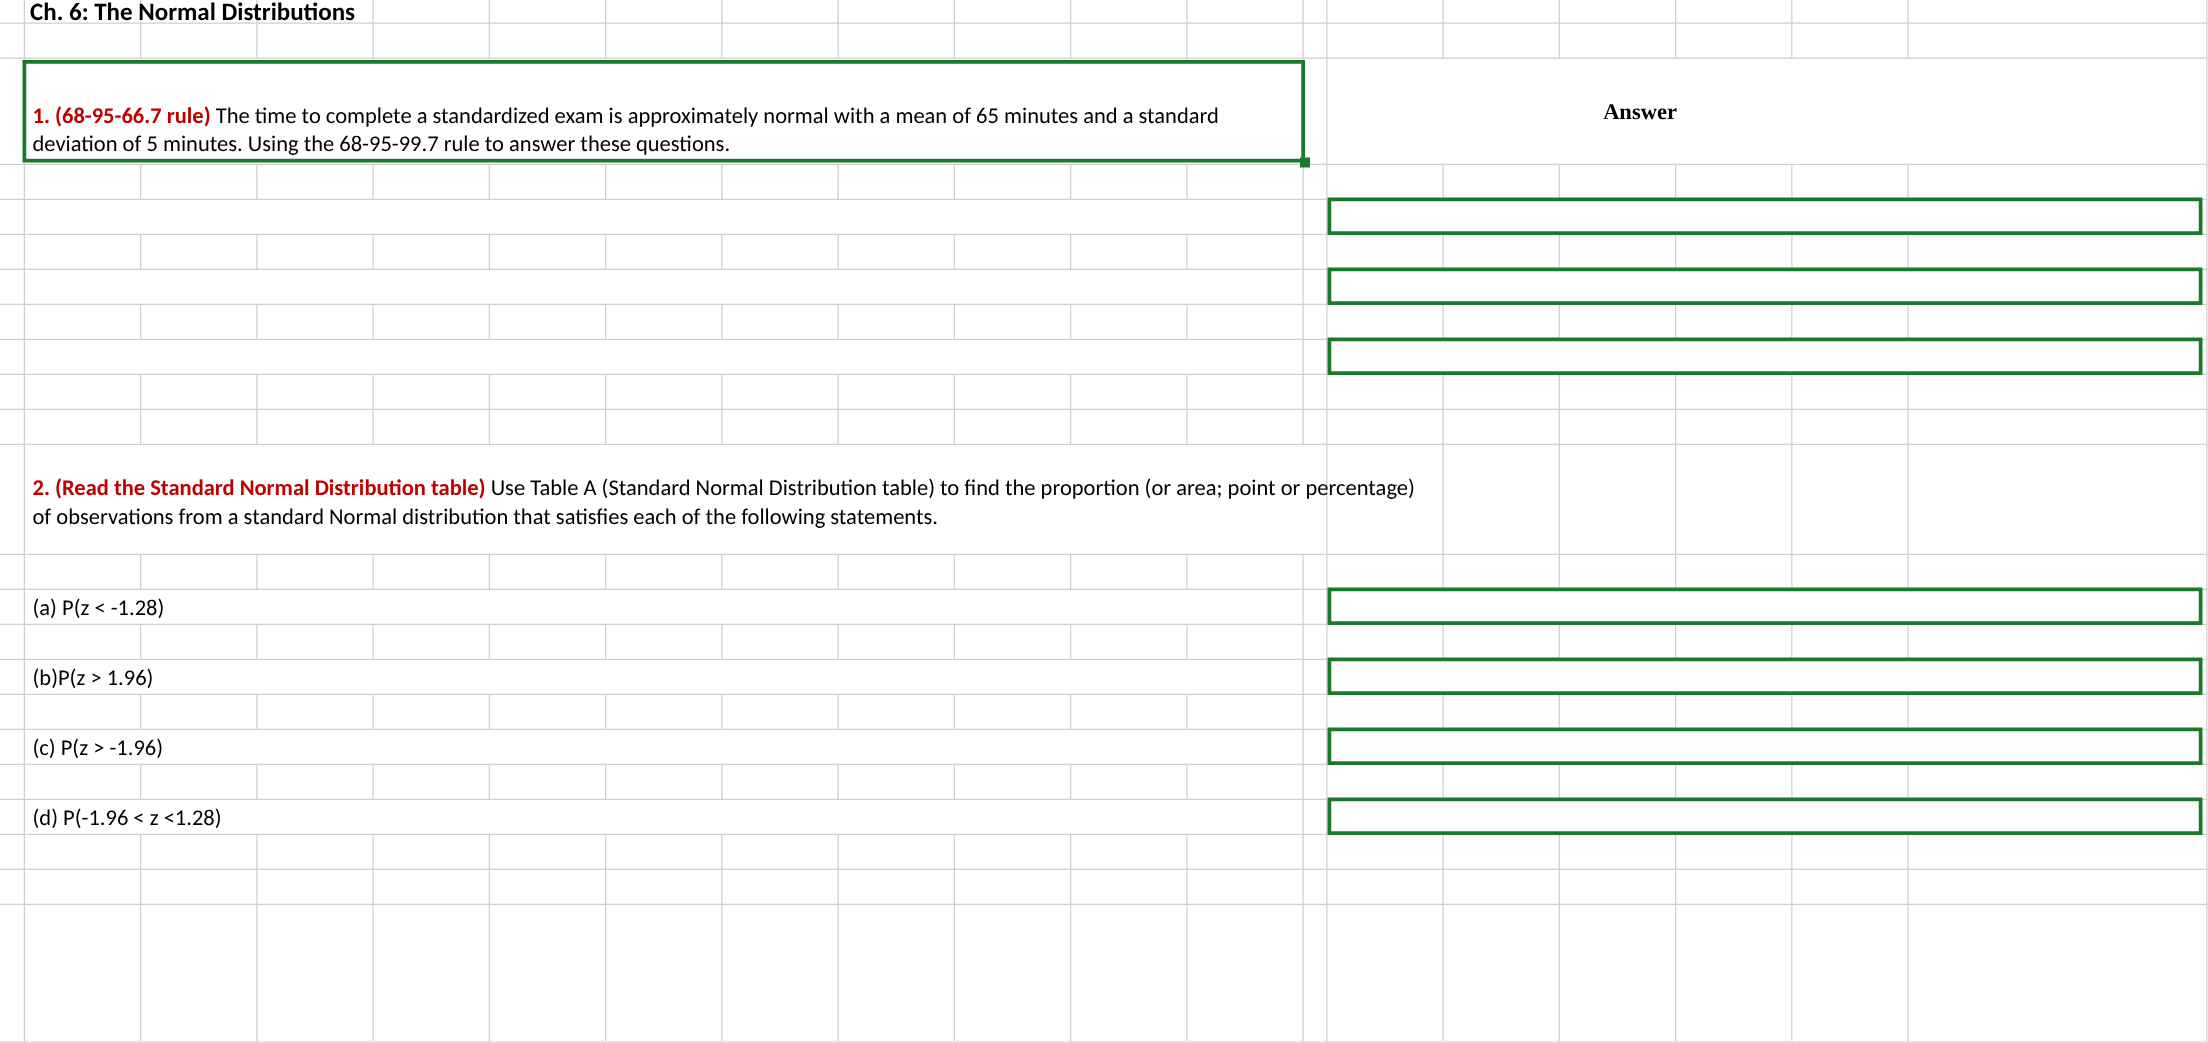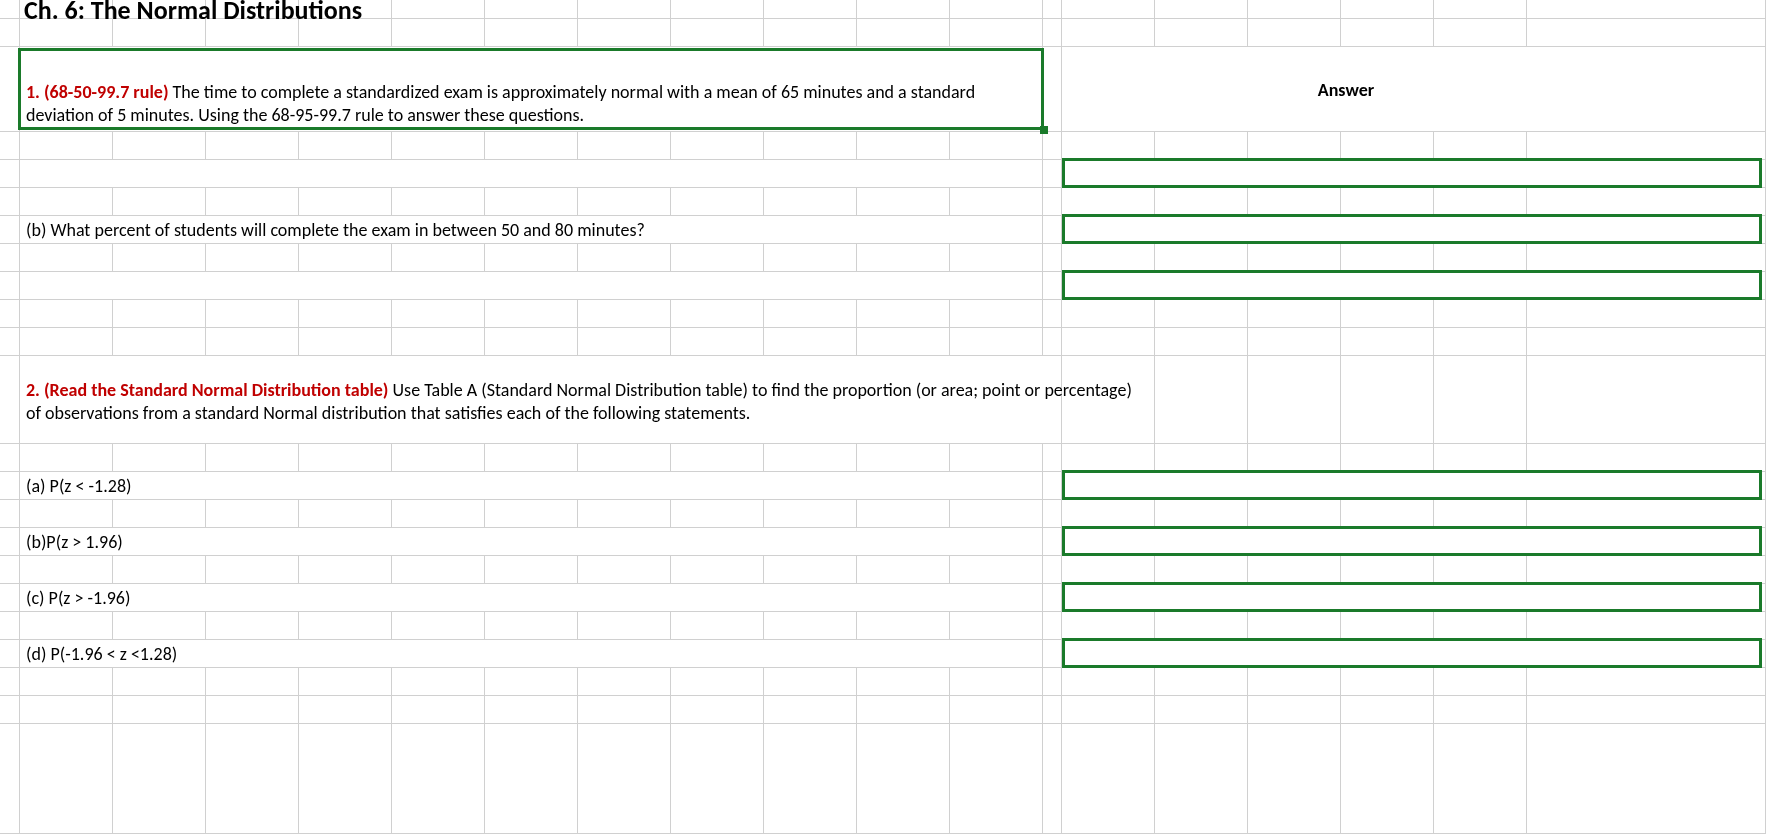--- a/index.html
+++ b/index.html
@@ -24,21 +24,21 @@
   }
   .textcell {
     position: absolute;
     display: flex;
     align-items: center;
     padding: 0 4px;
     white-space: nowrap;
     overflow: visible;
   }
   .red { color: #c00000; font-weight: 700; }
-  .title { font-weight: 700; font-size: 26px; }
+  .title { font-weight: 700; font-size: 20px; }
   .answerHeader { font-weight: 700; text-align: center; justify-content: center; }
   .greenbox {
     position: absolute;
     border: 3px solid #1a7a2a;
     background: #fff;
   }
   .selectbox {
     position: absolute;
     border: 3px solid #1a7a2a;
     background: transparent;
@@ -494,28 +494,27 @@
       <div class="gridcell" style="left: 1434px; top: 724px; width: 93px; height: 110px;"></div>
       <div class="gridcell" style="left: 1527px; top: 724px; width: 239px; height: 110px;"></div>
     </div>
 
   <div class="textcell title" style="left:20px; top:0; height:19px;">Ch. 6: The Normal Distributions</div>
 
   <div class="selectbox" style="left:18px; top:48px; width:1026px; height:82px;"></div>
   <div class="selecthandle" style="left:1040px; top:126px;"></div>
 
   <div class="textcell wrap" style="left:22px; top:76px; width:1018px; height:56px;">
-    <span><span class="red">1. (68-50-99.7 rule) </span><span>The time to complete a standardized exam is approximately normal with a mean of 65 minutes and a standard deviation of 5 minutes.  Using the 68-95-99.7 rule to answer these questions.</span></span>
+    <span><span class="red">1. (68-95-66.7 rule) </span><span>The time to complete a standardized exam is approximately normal with a mean of 65 minutes and a standard deviation of 5 minutes.  Using the 68-95-99.7 rule to answer these questions.</span></span>
   </div>
 
-  <div class="textcell answerHeader" style="left:1096px; top:47px; width:500px; height:85px; justify-content:center;">Answer</div>
+  <div class="textcell answerHeader" style="left:1062px; top:47px; width:500px; height:85px; justify-content:center;font-family:Liberation Serif, serif;">Answer</div>
 
   <div class="greenbox" style="left:1062px; top:158px; width:700px; height:30px;"></div>
 
-  <div class="textcell" style="left:22px; top:216px; height:28px;">(b) What percent of students will complete the exam in between 50 and 80 minutes?</div>
   <div class="greenbox" style="left:1062px; top:214px; width:700px; height:30px;"></div>
 
   <div class="greenbox" style="left:1062px; top:270px; width:700px; height:30px;"></div>
 
   <div class="textcell wrap" style="left:22px; top:360px; width:1120px; height:84px;">
     <span><span class="red">2. (Read the Standard Normal Distribution table)  </span><span>Use Table A (Standard Normal Distribution table) to find the proportion (or area; point or percentage) of observations from a standard Normal distribution that satisfies each of the following statements.</span></span>
   </div>
 
   <div class="textcell" style="left:22px; top:472px; height:28px;">(a) P(z &lt; -1.28)</div>
   <div class="greenbox" style="left:1062px; top:470px; width:700px; height:30px;"></div>

